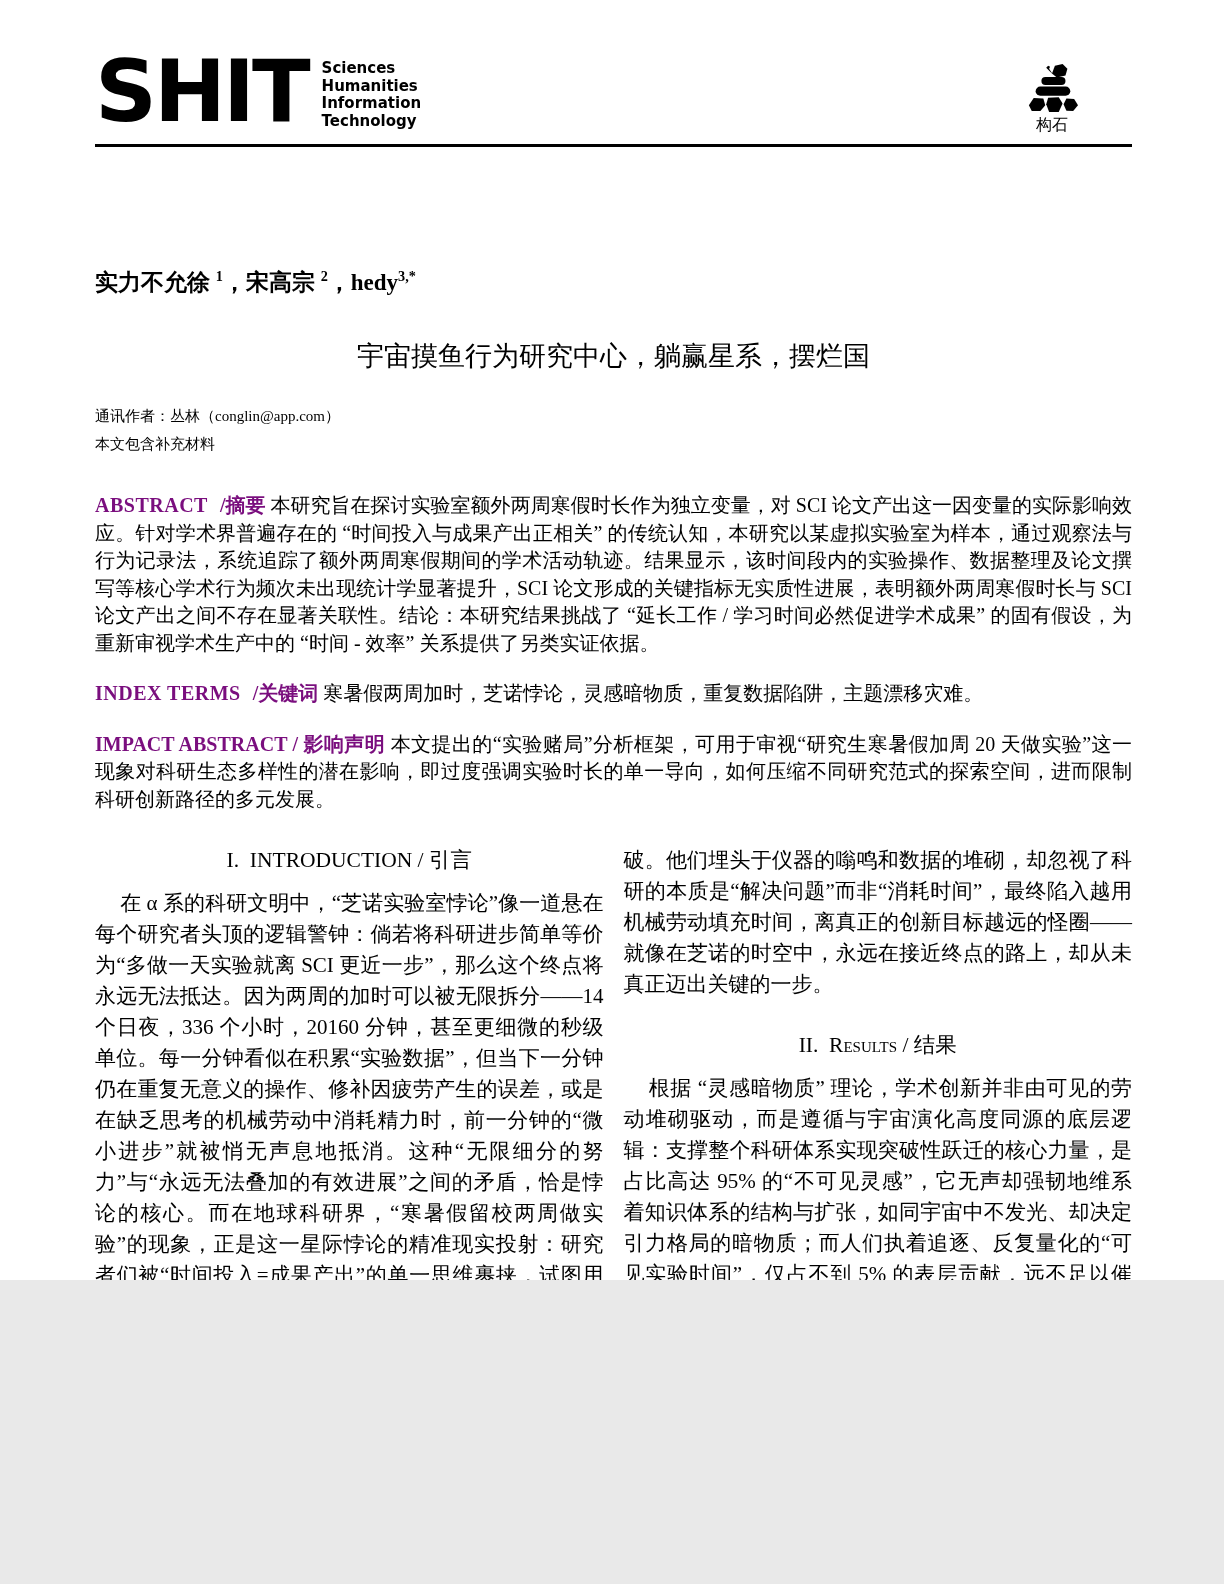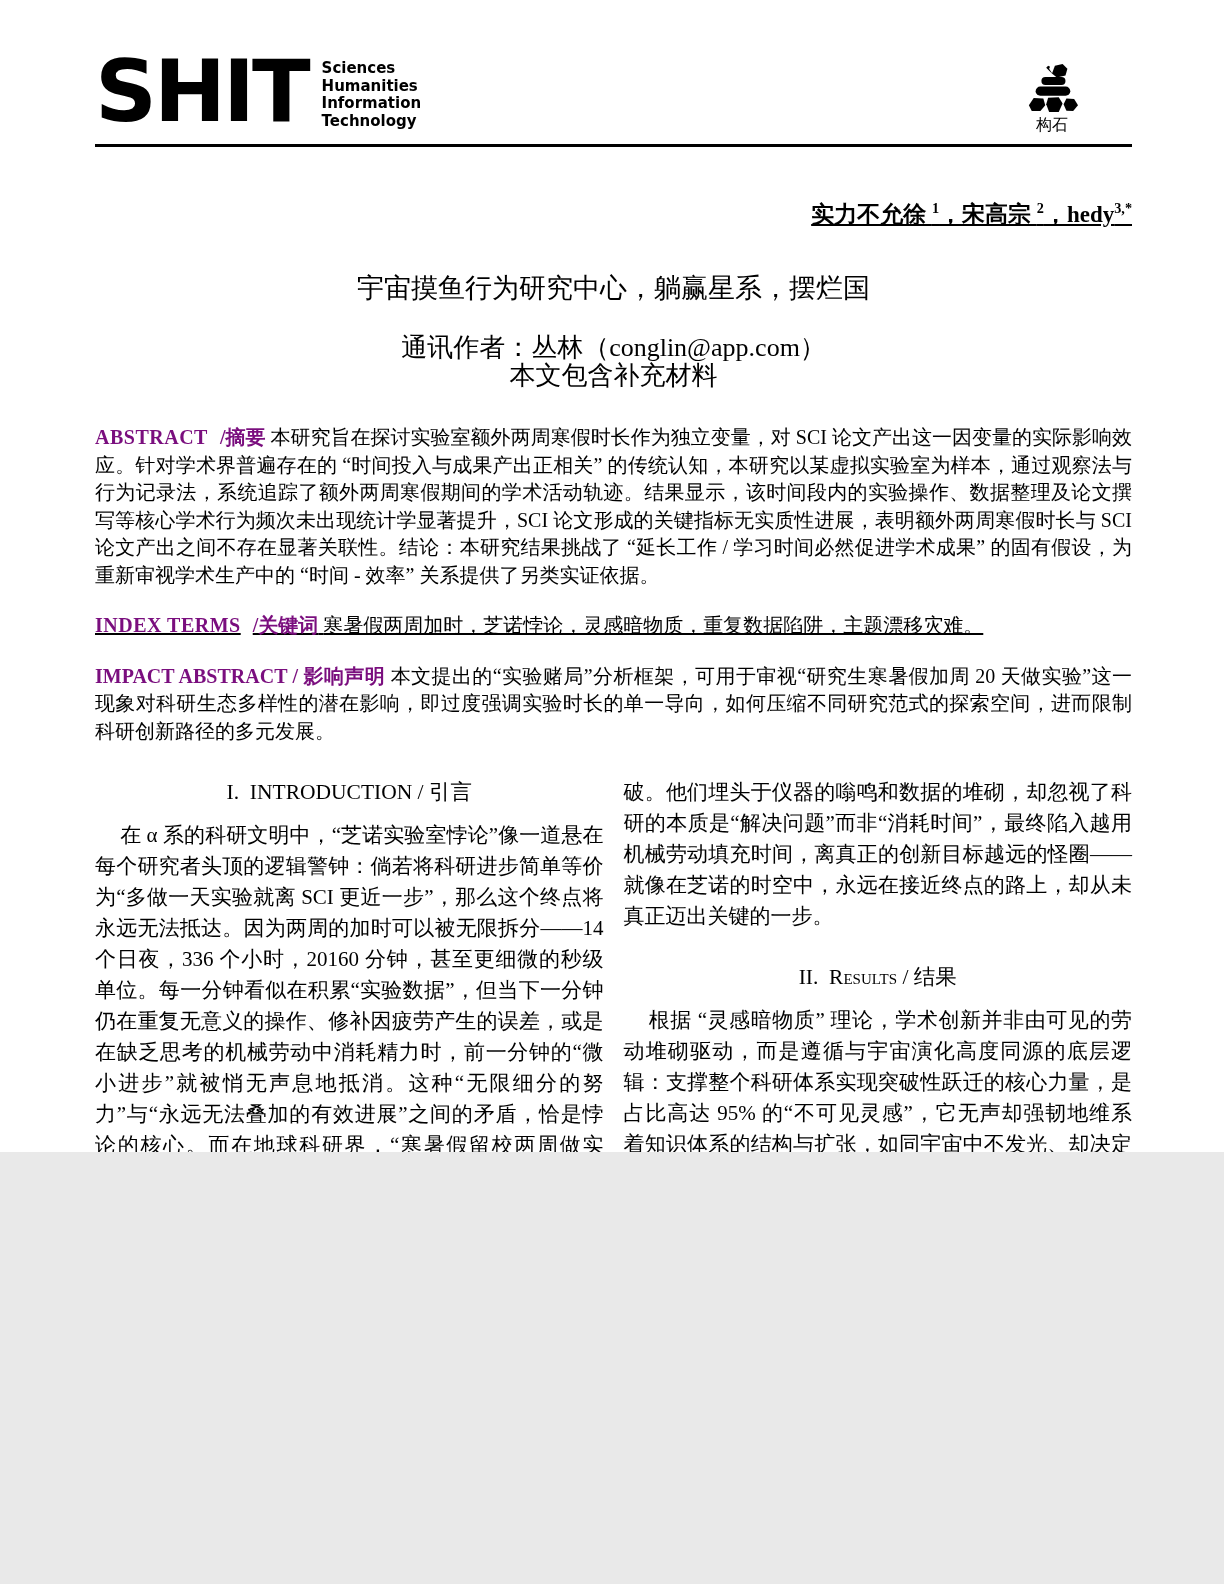--- a/index.html
+++ b/index.html
@@ -1,17 +1,17 @@
 <!DOCTYPE html>
 <html><head>
 <meta charset="utf-8">
 <style>
   html,body { margin:0; padding:0; background:#e9e9e9; }
   .page {
-    width:1224px; height:1152px; margin:0 auto; background:#ffffff;
+    width:1224px; height:1280px; margin:0 auto; background:#ffffff;
     font-family:"Liberation Serif","DejaVu Serif",serif; color:#000;
     box-sizing:border-box; padding:52px 92px 0 95px; position:relative;
   }
   
   .masthead { display:flex; justify-content:space-between; align-items:flex-start; }
   .logo-wrap { display:flex; align-items:flex-start; }
   .logo-text {
     font-family:"DejaVu Sans","Liberation Sans",sans-serif; font-weight:bold;
     font-size:86px; line-height:78px; letter-spacing:-3px;
   }
@@ -26,29 +26,29 @@
     font-family:"DejaVu Sans","Liberation Sans",sans-serif; font-weight:normal;
     font-size:16px; margin-top:1px;
   }
   .rule { border:none; border-top:3px solid #000; margin:8px 0 0 0; }
 
   
   .paper-title {
     text-align:center; margin-top:36px;
     font-size:46px; line-height:66px; font-weight:normal;
   }
-  .authors { text-align:right; margin-top:52px; font-size:23px; font-weight:bold;text-decoration:underline; }
+  .authors { text-align:left; margin-top:120px; font-size:23px; font-weight:bold; }
   .authors sup { font-size:62%; }
   .affiliation { text-align:center; margin-top:40px; font-size:27px; }
-  .correspondence { text-align:center; margin-top:28px; font-size:26px; line-height:28px; }
+  .correspondence { text-align:left; margin-top:28px; font-size:15px; line-height:28px; }
 
   
   .meta-para { margin:0; text-align:justify; font-size:20px; line-height:27.5px; }
   .abstract-para { margin-top:34px; }
-  .index-para { margin-top:23px;text-decoration:underline; }
+  .index-para { margin-top:23px; }
   .impact-para { margin-top:23px; }
   .sec-label { font-weight:bold; }
   .sec-label-en { margin-right:12px; letter-spacing:0.5px; }
 
   
   .columns { display:flex; gap:20px; margin-top:32px; }
   .col { flex:1 1 0; font-size:21px; line-height:31px; text-align:justify; }
   .col-heading {
     text-align:center; font-size:21.5px; font-weight:normal;
     font-variant:small-caps; margin:0 0 12px 0;

